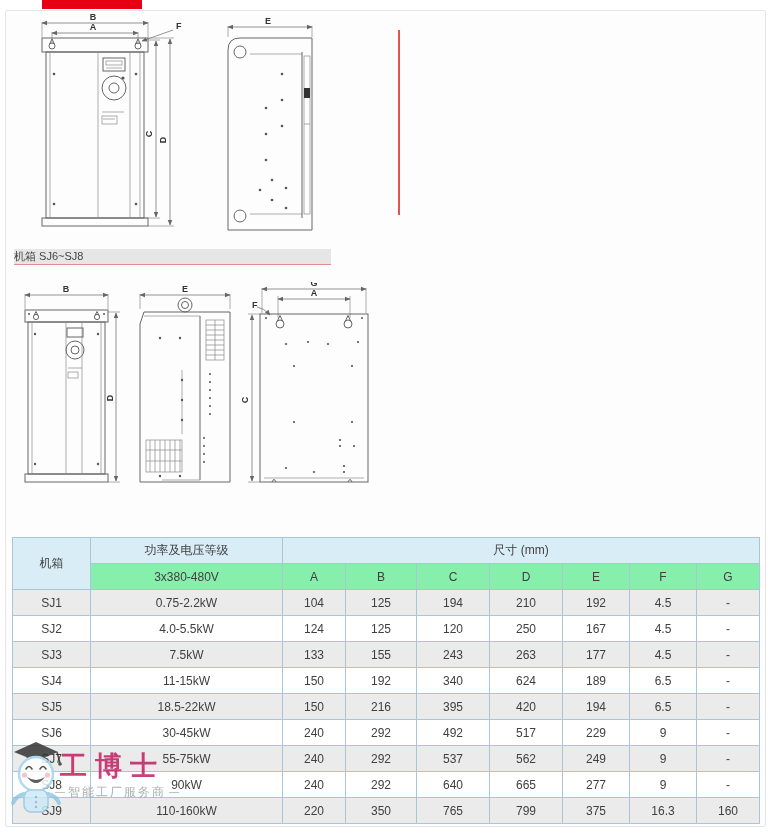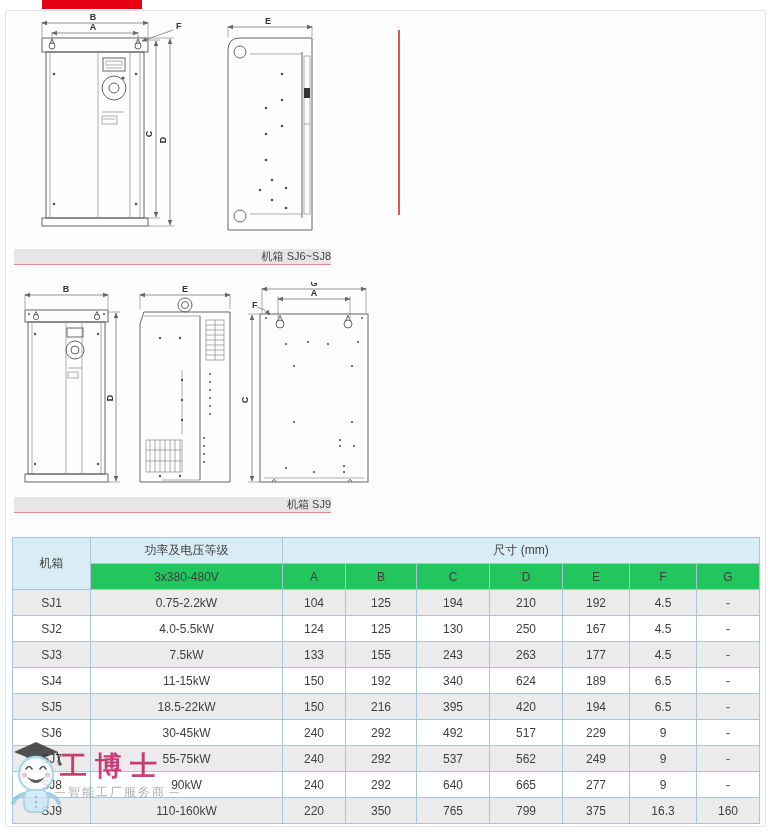--- a/index.html
+++ b/index.html
@@ -22,31 +22,31 @@
   .drawing-1{left:14px;top:12px}
   .drawing-2{left:14px;top:282px}
   svg .ln{stroke:#666;stroke-width:1;fill:none}
   svg .thin{stroke:#8a8a8a;stroke-width:.7;fill:none}
   svg .dim{stroke:#777;stroke-width:.8;fill:none}
   svg .dot{fill:#555;stroke:none}
   svg .lbl{font-family:"Liberation Sans",sans-serif;font-size:9px;font-weight:700;fill:#333}
 
   .caption{position:absolute;left:14px;width:317px;height:16px;background:#e6e6e6;
            border-bottom:1px solid var(--caption-rule);color:#444;font-size:11px;
-           text-align:right;line-height:15px;z-index:2}
+           text-align:left;line-height:15px;z-index:2}
   .caption-1{top:249px}
   .caption-2{top:497px}
 
   table.dims{position:absolute;left:12px;top:537px;width:747px;border-collapse:collapse;
              table-layout:fixed;font-size:12px;color:#404040;text-align:center;z-index:2;
              background:#fff}
   table.dims th,table.dims td{border:1px solid var(--table-border);height:26px;
              font-weight:400;padding:0 2px;vertical-align:middle}
   table.dims thead th.blue{background:var(--header-blue)}
-  table.dims thead th.white{background:#22c55e}
+  table.dims thead th.white{background:#86efac}
   table.dims tbody tr td{background:#ffffff}
   table.dims tbody tr.stripe td{background:var(--stripe-gray)}
 
   .watermark{position:absolute;left:2px;top:736px;width:190px;height:92px;opacity:.82;
              z-index:8;pointer-events:none}
   .wm-brand{position:absolute;left:58px;top:12px;font-size:27px;font-weight:700;
             color:#be185d;letter-spacing:8px;white-space:nowrap;
             font-family:Liberation Sans, sans-serif}
   .wm-tagline{position:absolute;left:50px;top:48px;font-size:12px;color:#9c9c9c;
               letter-spacing:2px;white-space:nowrap}
@@ -306,21 +306,20 @@
         <circle class="dot" cx="272" cy="186" r="1.1"></circle>
           <circle class="dot" cx="300" cy="190" r="1.1"></circle>
         <circle class="dot" cx="330" cy="184" r="1.1"></circle>
           <circle class="dot" cx="330" cy="190" r="1.1"></circle>
       </g>
       <path class="ln" d="M258,200 q2,-5 4,0 M334,200 q2,-5 4,0"></path>
       <line class="thin" x1="250" y1="196" x2="350" y2="196"></line>
     </g>
   </svg>
 
-  <div class="caption caption-2">机箱 SJ9</div>
 
   <table class="dims">
     <colgroup>
       <col style="width:78px">
         <col style="width:192px">
         <col style="width:63px">
       <col style="width:71px">
         <col style="width:73px">
         <col style="width:73px">
       <col style="width:67px">
@@ -355,21 +354,21 @@
           <td>210</td>
           <td>192</td>
           <td>4.5</td>
           <td>-</td>
         </tr>
         <tr>
           <td>SJ2</td>
           <td>4.0-5.5kW</td>
           <td>124</td>
           <td>125</td>
-          <td>130</td>
+          <td>120</td>
           <td>250</td>
           <td>167</td>
           <td>4.5</td>
           <td>-</td>
         </tr>
         <tr class="stripe">
           <td>SJ3</td>
           <td>7.5kW</td>
           <td>133</td>
           <td>155</td>

